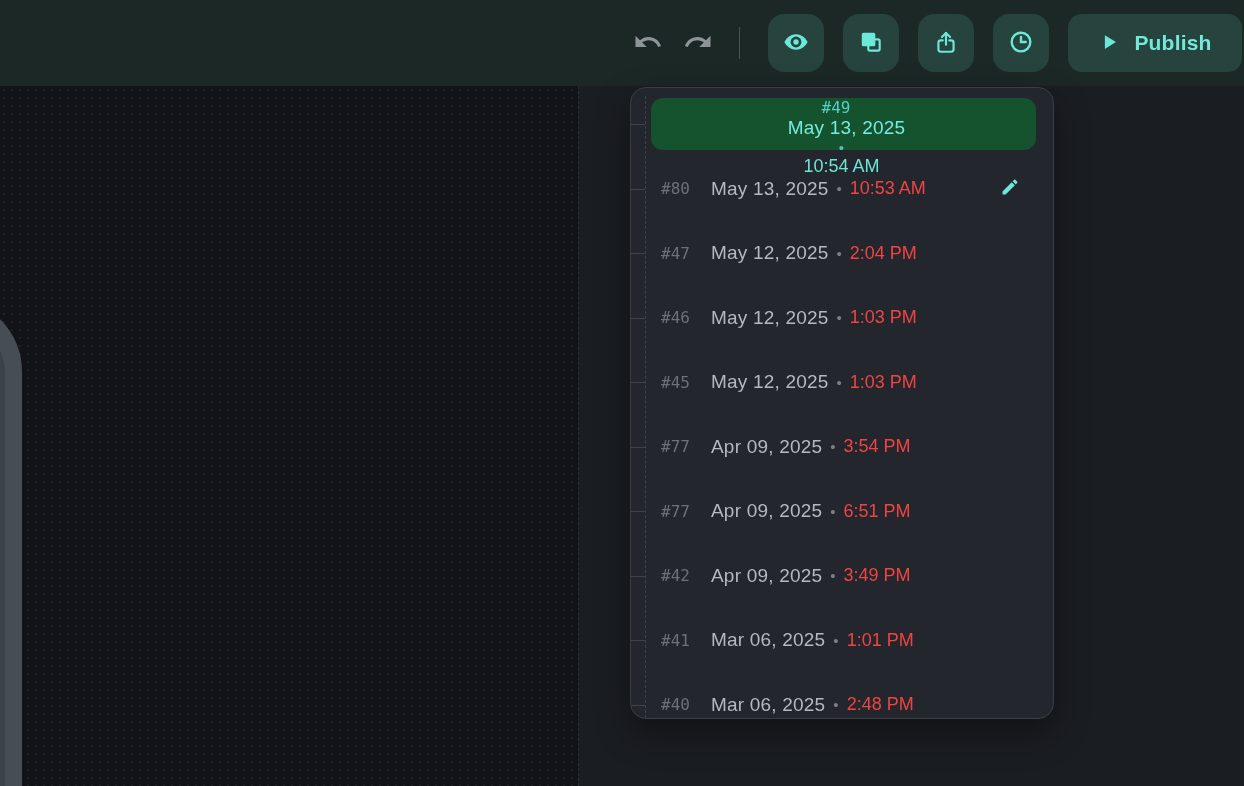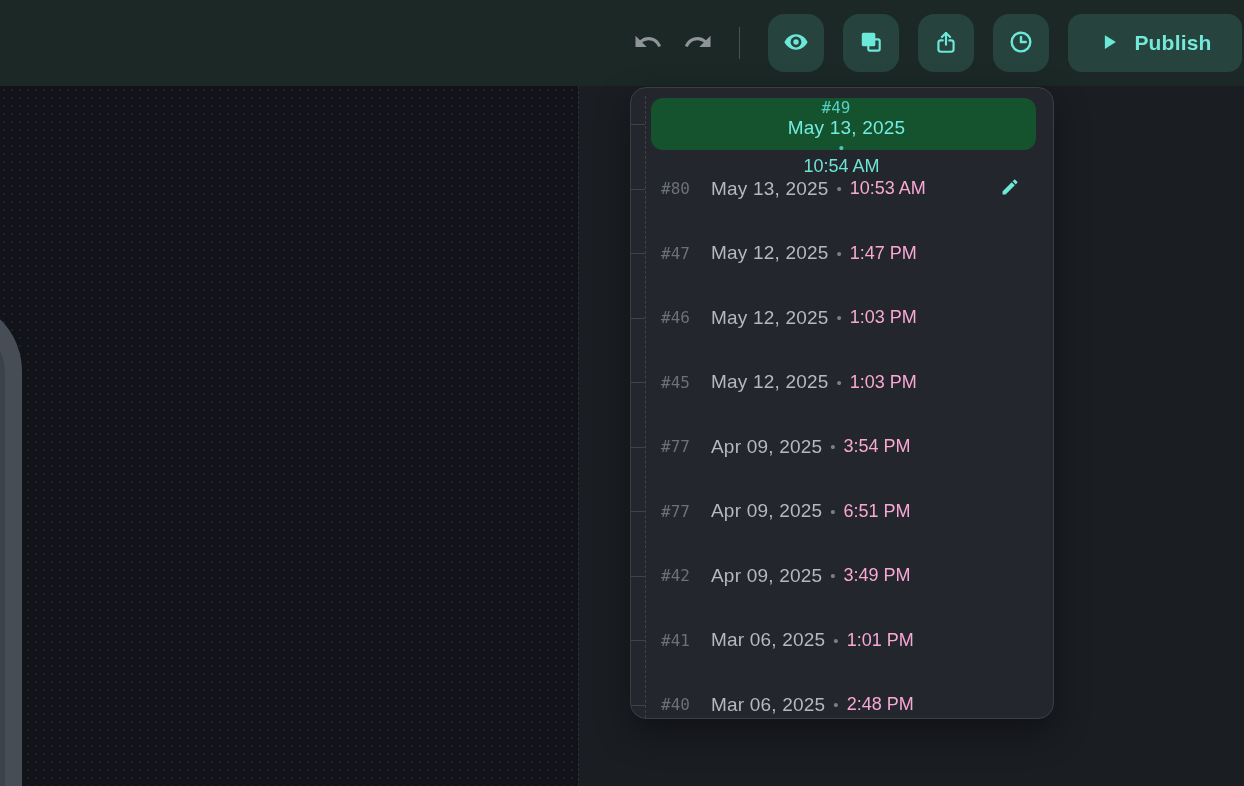--- a/index.html
+++ b/index.html
@@ -51,21 +51,21 @@
   .rows { position:absolute; top:10px; left:20px; right:17px; }
   .vrow { position:relative; height:52px; margin-bottom:12.5px; border-radius:12px;
           display:flex; align-items:center; padding:0 14px 0 10px; cursor:pointer; }
   .vrow .tick { position:absolute; left:-20px; top:50%; width:14px; height:1px;
                 background:#3e434a; }
   .v-num { font-family:"DejaVu Sans Mono","Liberation Mono",monospace;
            font-size:16px; color:#6c7177; width:40px; flex:0 0 auto; }
   .v-date { font-size:19px; font-weight:400; color:#b5b8bd; letter-spacing:.2px;
             margin-left:10px; white-space:nowrap; }
   .v-dot { font-size:15px; color:#7a7e84; margin:0 8px; }
-  .v-time { font-size:18px; font-weight:400; color:#f9a8d4; white-space:nowrap; }
+  .v-time { font-size:18px; font-weight:400; color:#ef4444; white-space:nowrap; }
   .edit-btn { margin-left:auto; width:24px; height:24px; border:none; background:transparent;
               display:none; align-items:center; justify-content:center; cursor:pointer; }
   .edit-btn svg { width:20px; height:20px; fill:#6ce8d9; }
 
   .vrow.selected { background:#14532d;flex-direction:column; }
   .vrow.selected .v-num { color:#55cfc3; }
   .vrow.selected .v-date { color:#74ecdf; }
   .vrow.selected .v-dot { color:#4fc2b5; }
   .vrow.selected .v-time { color:#6ce4d6; }
   .vrow.selected .edit-btn { display:flex; }
@@ -178,21 +178,21 @@
     <span class="v-dot">•</span>
     <span class="v-time">10:53 AM</span>
 
   </div>
 
   <div class="vrow">
     <span class="tick"></span>
     <span class="v-num">#47</span>
     <span class="v-date">May 12, 2025</span>
     <span class="v-dot">•</span>
-    <span class="v-time">1:47 PM</span>
+    <span class="v-time">2:04 PM</span>
 
   </div>
 
   <div class="vrow">
     <span class="tick"></span>
     <span class="v-num">#46</span>
     <span class="v-date">May 12, 2025</span>
     <span class="v-dot">•</span>
     <span class="v-time">1:03 PM</span>
 

